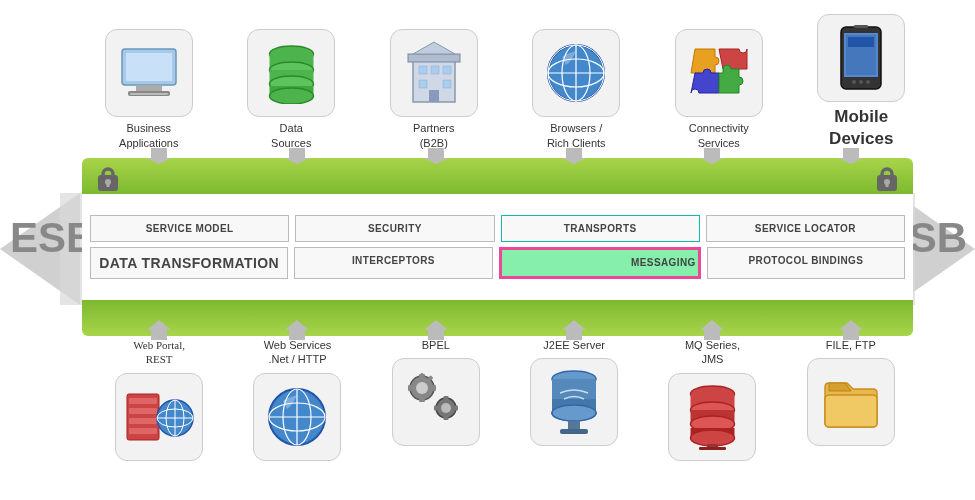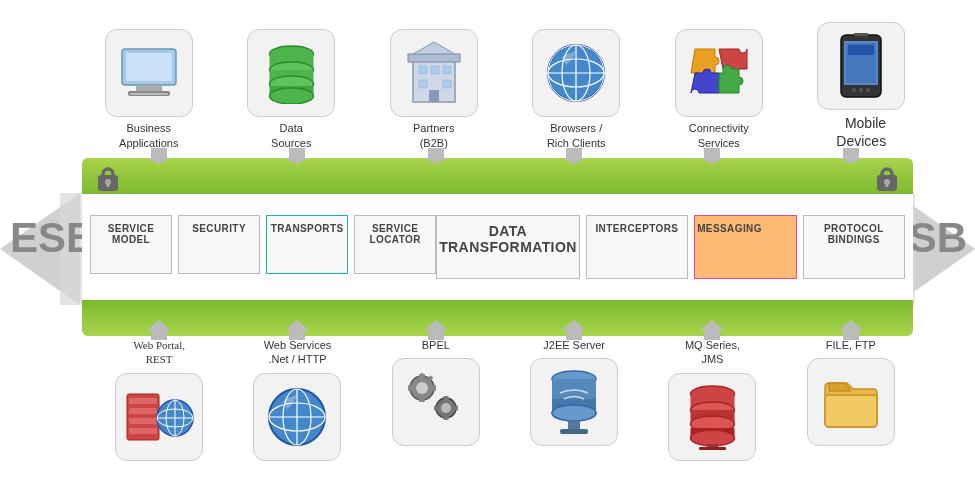--- a/index.html
+++ b/index.html
@@ -59,31 +59,31 @@
   <svg width="28" height="32" viewBox="0 0 28 32">
     <rect x="4" y="14" width="20" height="16" rx="3" fill="#666"></rect>
     <rect x="9" y="8" width="10" height="10" rx="5" fill="none" stroke="#666" stroke-width="3.5"></rect>
     <circle cx="14" cy="21" r="3" fill="#aaa"></circle>
     <rect x="12.5" y="21" width="3" height="5" fill="#aaa"></rect>
   </svg>
 </div>
 
 <div style="position:absolute;top:298px;left:82px;right:62px;height:38px;background:linear-gradient(to bottom,#7ab82e,#a8d44a);border-radius:0 0 6px 6px;z-index:5;"></div>
 
-<div style="position:absolute;top:194px;left:82px;right:62px;height:106px;background:white;z-index:6;display:flex;justify-content:center;padding:21px 8px;">
+<div style="position:absolute;top:194px;left:82px;right:62px;height:106px;background:white;z-index:6;display:flex;flex-direction:column;justify-content:center;padding:1px 8px;">
   <div style="display:flex;gap:6px;margin-bottom:5px;">
     <div style="flex:1;text-align:center;font-size:10px;font-weight:bold;color:#444;border:1px solid #bbb;padding:7px 2px;background:#f8f8f8;letter-spacing:0.4px;">SERVICE MODEL</div>
     <div style="flex:1;text-align:center;font-size:10px;font-weight:bold;color:#444;border:1px solid #bbb;padding:7px 2px;background:#f8f8f8;letter-spacing:0.4px;">SECURITY</div>
     <div style="flex:1;text-align:center;font-size:10px;font-weight:bold;color:#444;border:1px solid #14b8a6;padding:7px 2px;background:#f8f8f8;letter-spacing:0.4px;">TRANSPORTS</div>
     <div style="flex:1;text-align:center;font-size:10px;font-weight:bold;color:#444;border:1px solid #bbb;padding:7px 2px;background:#f8f8f8;letter-spacing:0.4px;">SERVICE LOCATOR</div>
   </div>
   <div style="display:flex;gap:6px;">
     <div style="flex:1;text-align:center;font-size:14px;font-weight:bold;color:#444;border:1px solid #bbb;padding:7px 2px;background:#f8f8f8;letter-spacing:0.4px;">DATA TRANSFORMATION</div>
     <div style="flex:1;text-align:center;font-size:10px;font-weight:bold;color:#444;border:1px solid #bbb;padding:7px 2px;background:#f8f8f8;letter-spacing:0.4px;">INTERCEPTORS</div>
-    <div style="flex:1;text-align:left;font-size:10px;font-weight:bold;color:#444;border:1px solid #ec4899;padding:7px 2px;background:#fdba74;letter-spacing:0.4px;">MESSAGING</div>
+    <div style="flex:1;text-align:right;font-size:10px;font-weight:bold;color:#444;border:3px solid #ec4899;padding:7px 2px;background:#86efac;letter-spacing:0.4px;">MESSAGING</div>
     <div style="flex:1;text-align:center;font-size:10px;font-weight:bold;color:#444;border:1px solid #bbb;padding:7px 2px;background:#f8f8f8;letter-spacing:0.4px;">PROTOCOL BINDINGS</div>
   </div>
 </div>
 
 <div style="position:absolute;top:2px;left:90px;right:55px;display:flex;justify-content:space-around;align-items:flex-end;height:148px;z-index:10;gap:25px;">
 
   <div style="display:flex;flex-direction:column;align-items:center;width:110px;">
     <div style="width:88px;height:88px;background:#f2f2f2;border:1px solid #ccc;border-radius:12px;display:flex;align-items:center;justify-content:center;margin-bottom:4px;">
       <svg width="62" height="56" viewBox="0 0 62 56">
         <rect x="4" y="4" width="54" height="36" rx="3" fill="#a8c8e8" stroke="#6699bb" stroke-width="1.5"></rect>
@@ -172,21 +172,21 @@
         <rect x="10" y="10" width="30" height="40" fill="#4477bb"></rect>
         <rect x="12" y="12" width="26" height="10" fill="#2255aa"></rect>
 
         <circle cx="18" cy="57" r="2" fill="#555"></circle>
         <circle cx="25" cy="57" r="2" fill="#555"></circle>
         <circle cx="32" cy="57" r="2" fill="#555"></circle>
 
         <rect x="18" y="0" width="14" height="3" rx="1" fill="#555"></rect>
       </svg>
     </div>
-    <div style="font-size:14px;color:#333;text-align:right;line-height:1.3;">Mobile<br>Devices</div>
+    <div style="font-size:17px;color:#333;text-align:center;line-height:1.3;font-weight:bold;">Mobile<br>Devices</div>
   </div>
 </div>
 
 <div style="position:absolute;top:148px;left:90px;right:55px;display:flex;justify-content:space-around;height:16px;z-index:11;">
   <svg width="24" height="16" viewBox="0 0 24 16">
       <polygon points="4,0 20,0 20,10 24,10 12,16 0,10 4,10" fill="#bbb"></polygon>
     </svg>
   <svg width="24" height="16" viewBox="0 0 24 16">
       <polygon points="4,0 20,0 20,10 24,10 12,16 0,10 4,10" fill="#bbb"></polygon>
     </svg>

